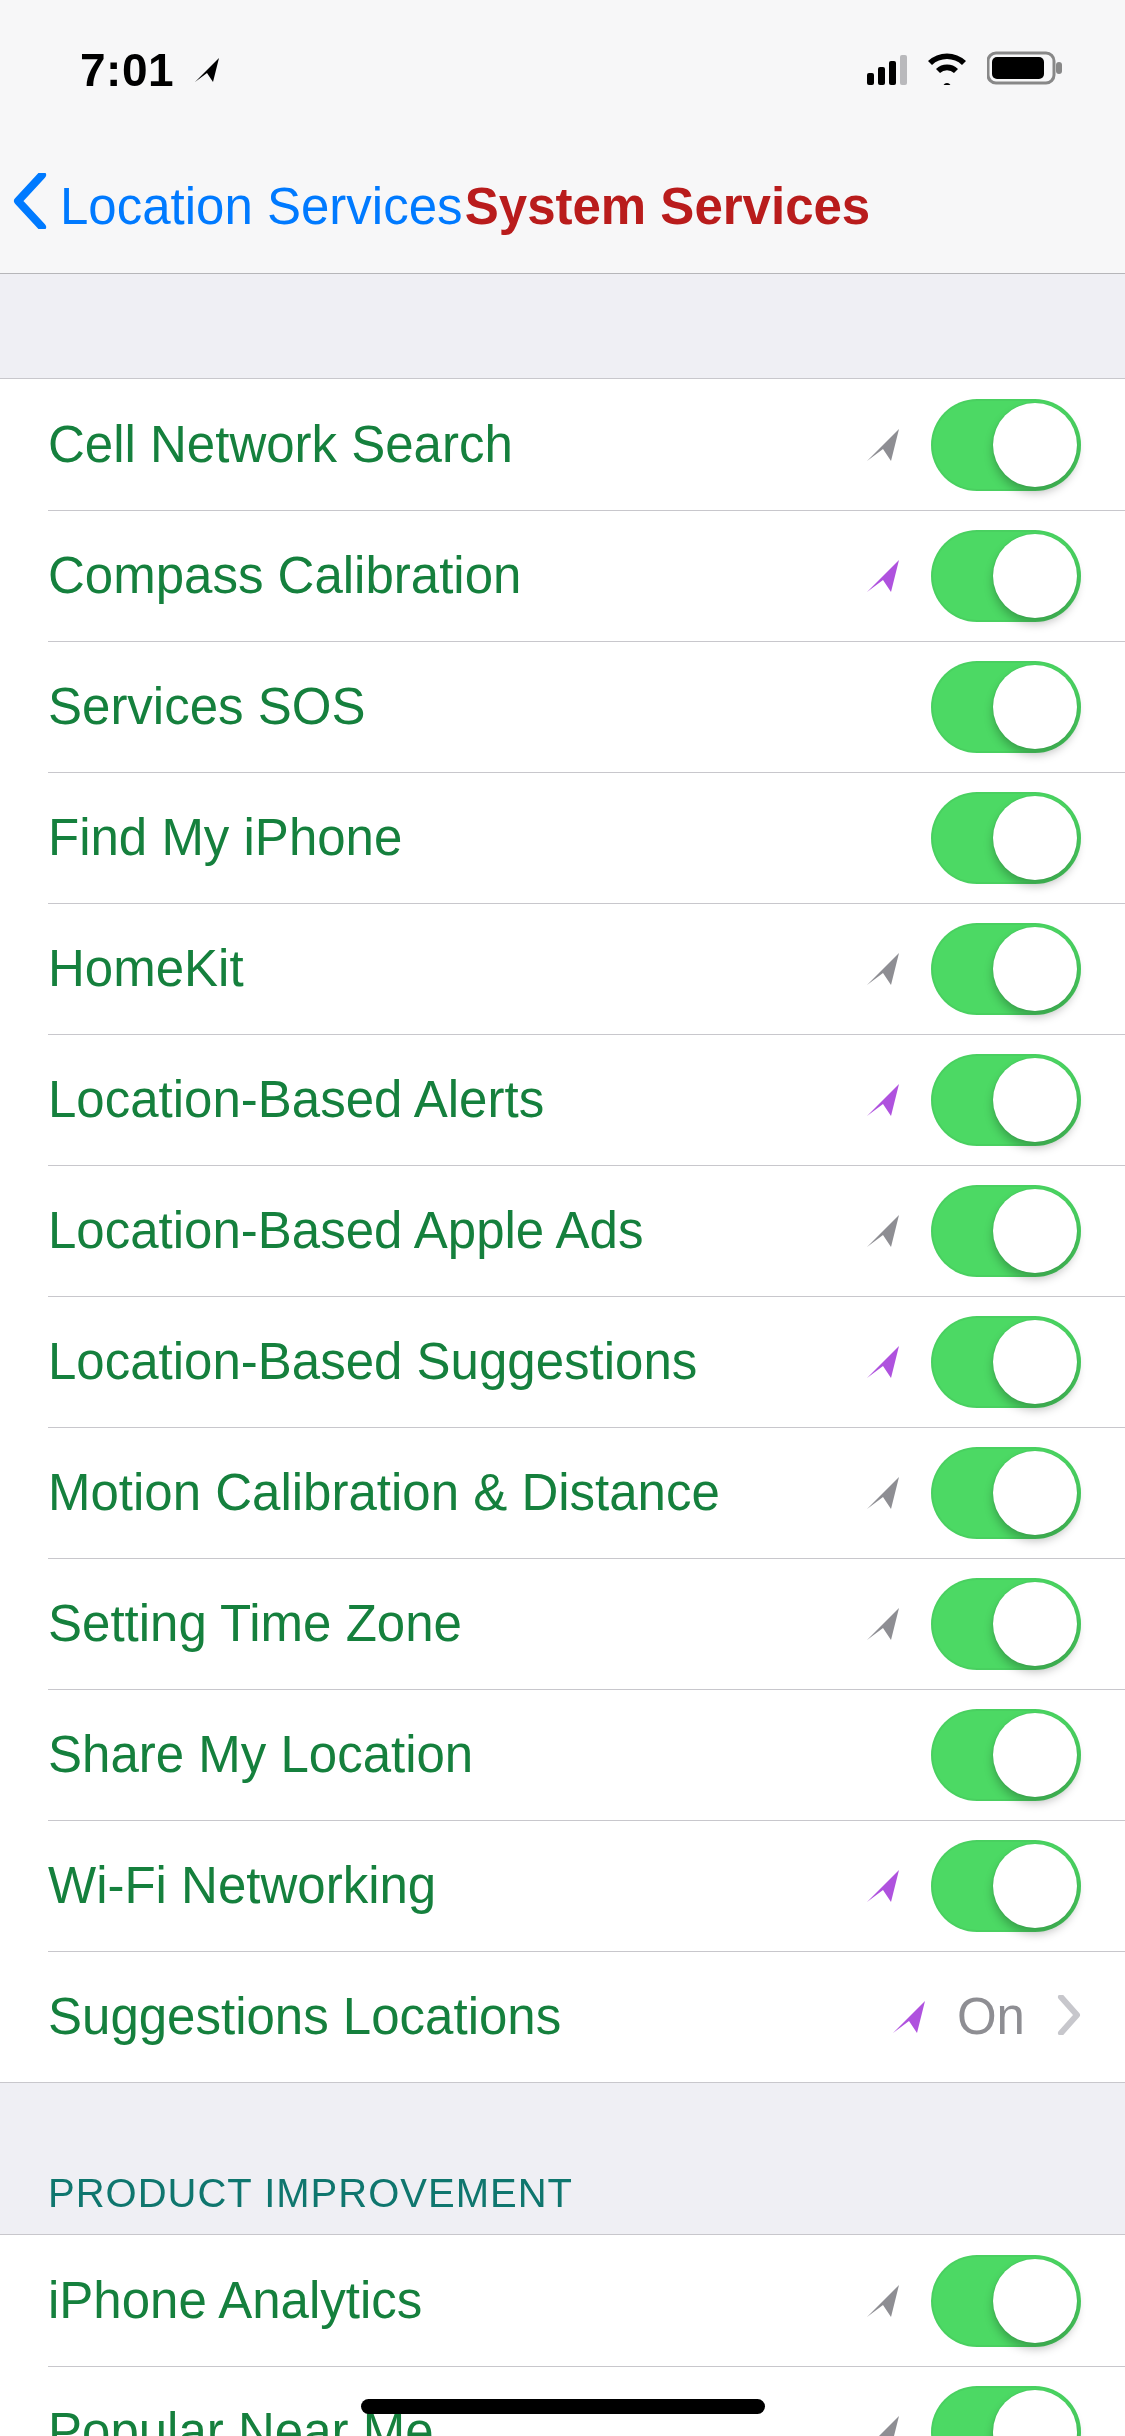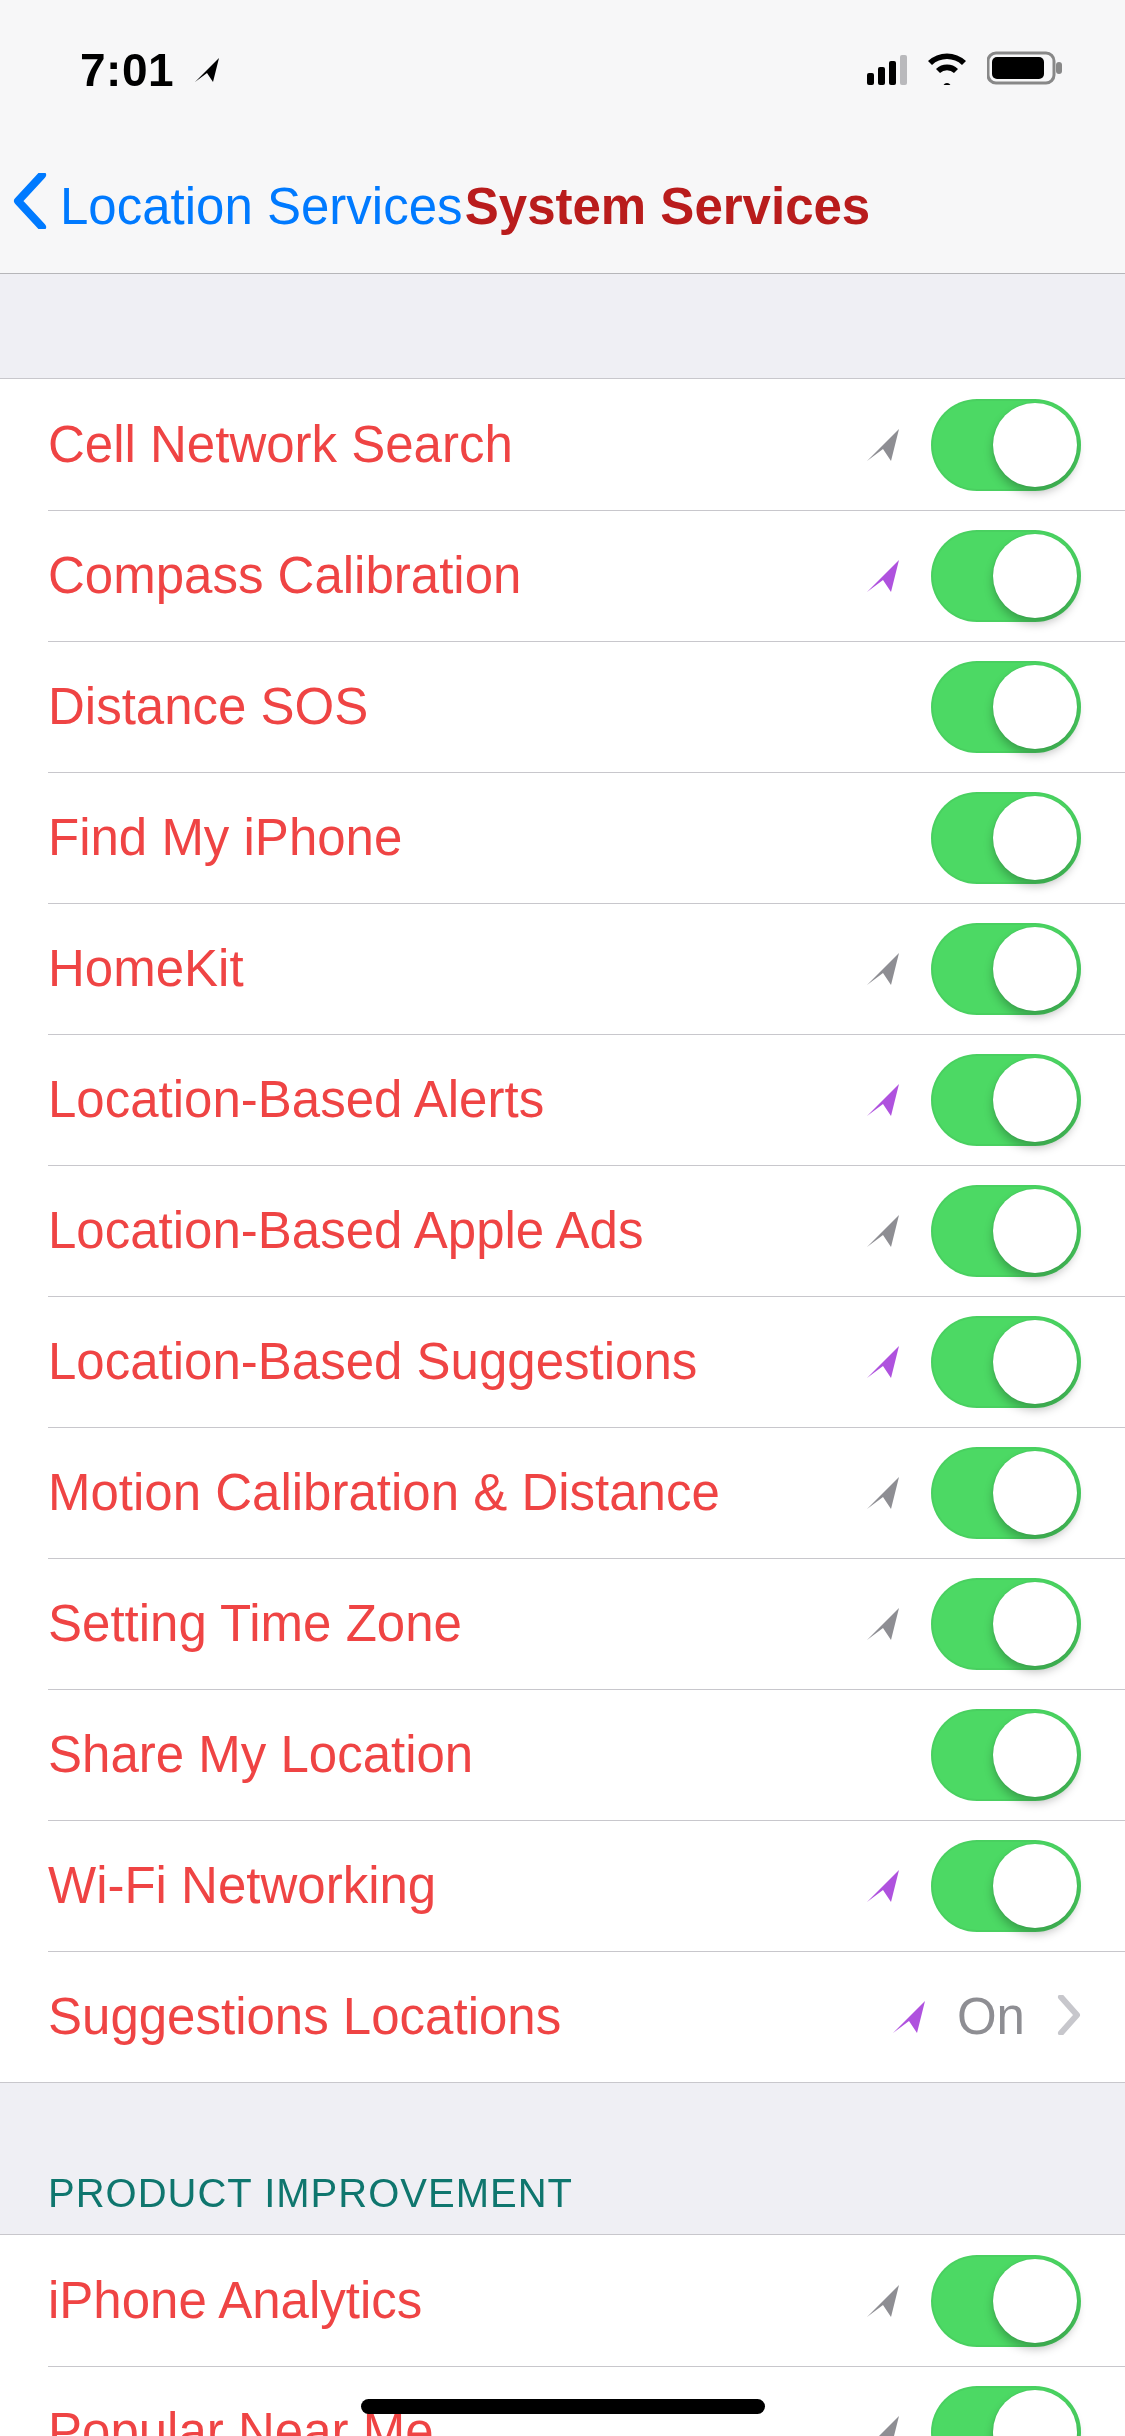--- a/index.html
+++ b/index.html
@@ -104,21 +104,21 @@
   .row + .row::before {
     content: "";
     position: absolute;
     left: 48px; right: 0; top: 0;
     height: 1px;
     background: #c8c7cc;
   }
   .row-label {
     flex: 1;
     font-size: 51px;
-    color: #ef4444;
+    color: #15803d;
   }
   .row-indicator {
     width: 40px;
     height: 40px;
     margin-right: 28px;
     flex-shrink: 0;
   }
   .row-indicator.hidden { visibility: hidden; }
   .row-indicator svg { width: 100%; height: 100%; display: block; }
   .ind-gray svg path { fill: #8e8e93; }
@@ -240,21 +240,21 @@
       <span class="row-indicator ind-purple">
         <svg viewBox="0 0 40 40">
           <path d="M4 36 L36 4 L28 36 L20 24 Z"></path>
         </svg>
       </span>
       <div class="toggle">
         <div class="toggle-knob"></div>
       </div>
     </div>
     <div class="row">
-      <div class="row-label">Distance SOS</div>
+      <div class="row-label">Services SOS</div>
       <span class="row-indicator hidden">
         <svg viewBox="0 0 40 40">
           <path d="M4 36 L36 4 L28 36 L20 24 Z"></path>
         </svg>
       </span>
       <div class="toggle">
         <div class="toggle-knob"></div>
       </div>
     </div>
     <div class="row">

